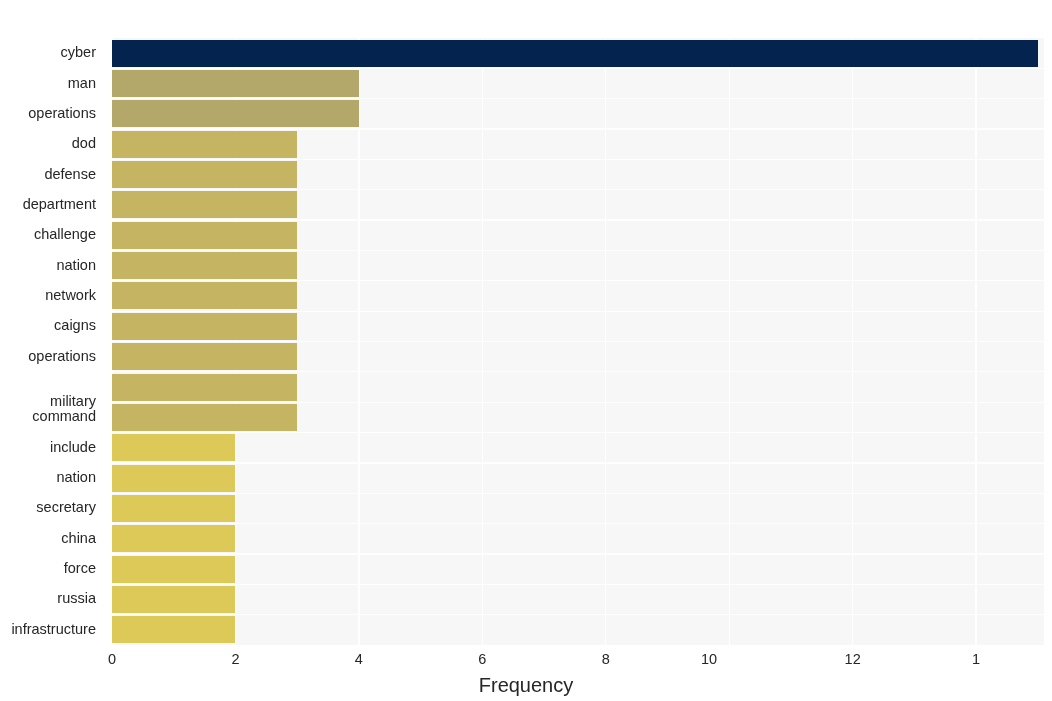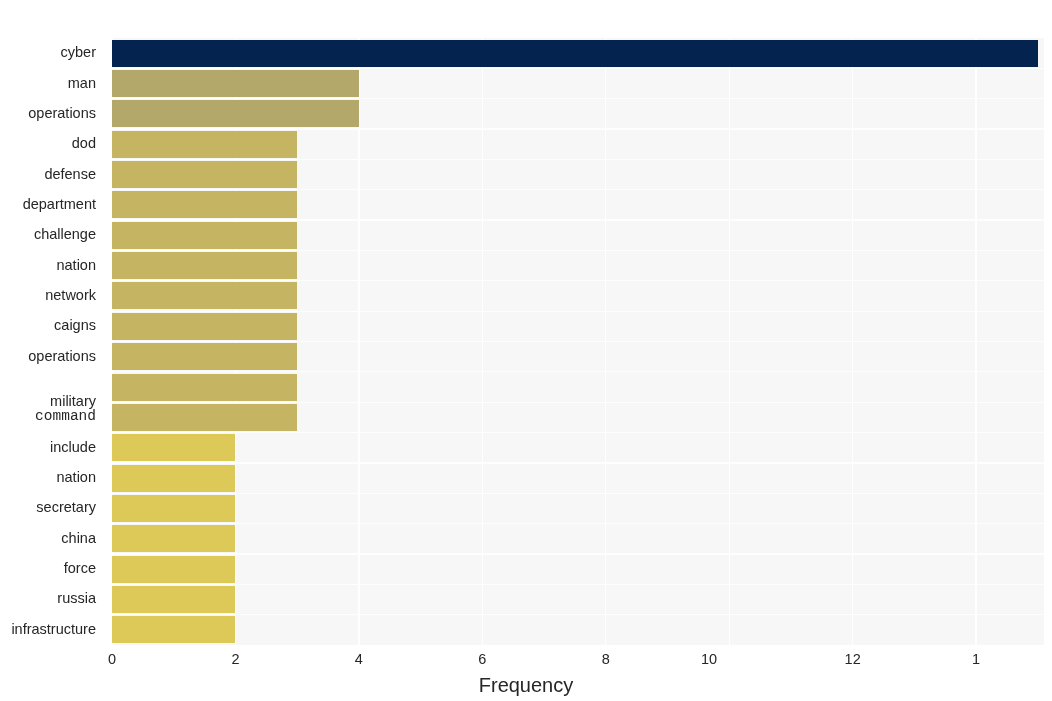--- a/index.html
+++ b/index.html
@@ -232,21 +232,21 @@
       <div class="ytick-label" style="top: 66.875px; padding-right: 8px;">operations</div>
       <div class="ytick-label" style="top: 97.225px; padding-right: 8px;">dod</div>
       <div class="ytick-label" style="top: 127.575px; padding-right: 8px;">defense</div>
       <div class="ytick-label" style="top: 157.925px; padding-right: 8px;">department</div>
       <div class="ytick-label" style="top: 188.275px; padding-right: 8px;">challenge</div>
       <div class="ytick-label" style="top: 218.625px; padding-right: 8px;">nation</div>
       <div class="ytick-label" style="top: 248.975px; padding-right: 8px;">network</div>
       <div class="ytick-label" style="top: 279.325px; padding-right: 8px; padding-left: 40px;">caigns</div>
       <div class="ytick-label" style="top: 309.675px; padding-right: 8px;">operations</div>
       <div class="ytick-label" style="top: 340.025px; padding-right: 8px; margin-top: 15px;">military</div>
-      <div class="ytick-label" style="top: 370.375px; padding-right: 8px; font-family: Liberation Mono, monospace;">command</div>
+      <div class="ytick-label" style="top: 370.375px; padding-right: 8px;">command</div>
       <div class="ytick-label" style="top: 400.725px; padding-right: 8px;">include</div>
       <div class="ytick-label" style="top: 431.075px; padding-right: 8px;">nation</div>
       <div class="ytick-label" style="top: 461.425px; padding-right: 8px;">secretary</div>
       <div class="ytick-label" style="top: 491.775px; padding-right: 8px;">china</div>
       <div class="ytick-label" style="top: 522.125px; padding-right: 8px;">force</div>
       <div class="ytick-label" style="top: 552.475px; padding-right: 8px;">russia</div>
       <div class="ytick-label" style="top: 582.825px; padding-right: 8px;">infrastructure</div>
     </div>
 
   <div id="xtick-layer">

